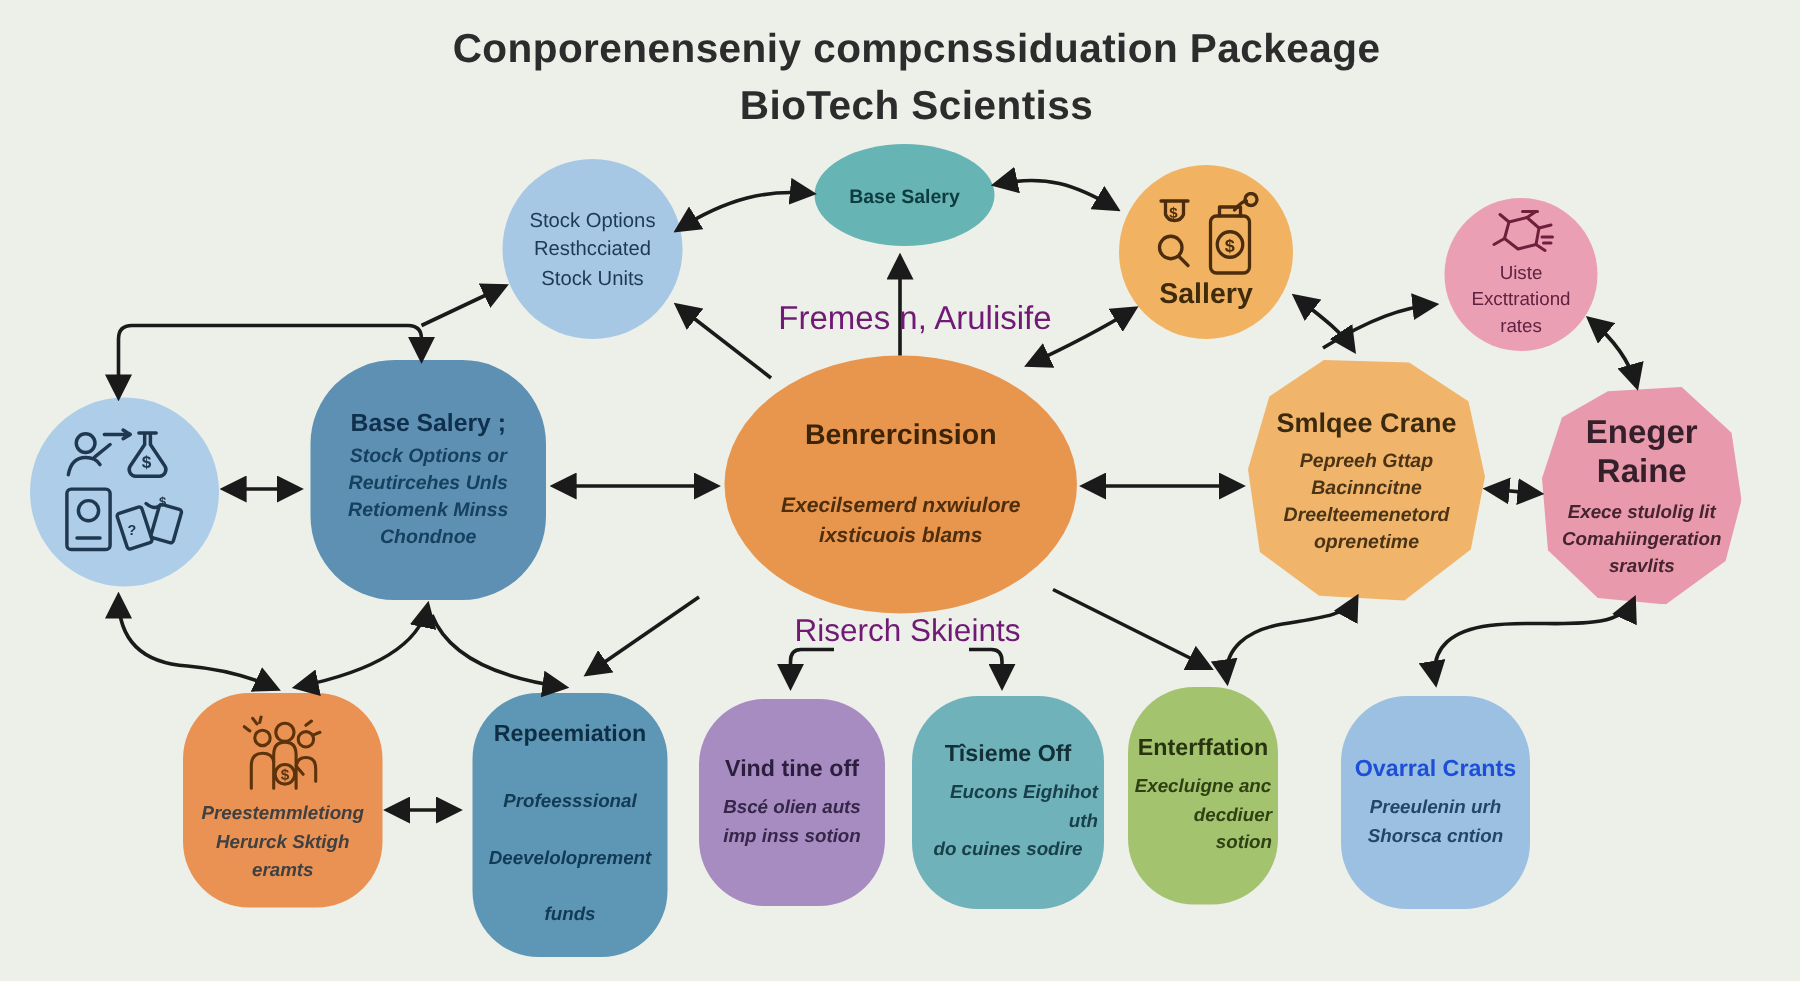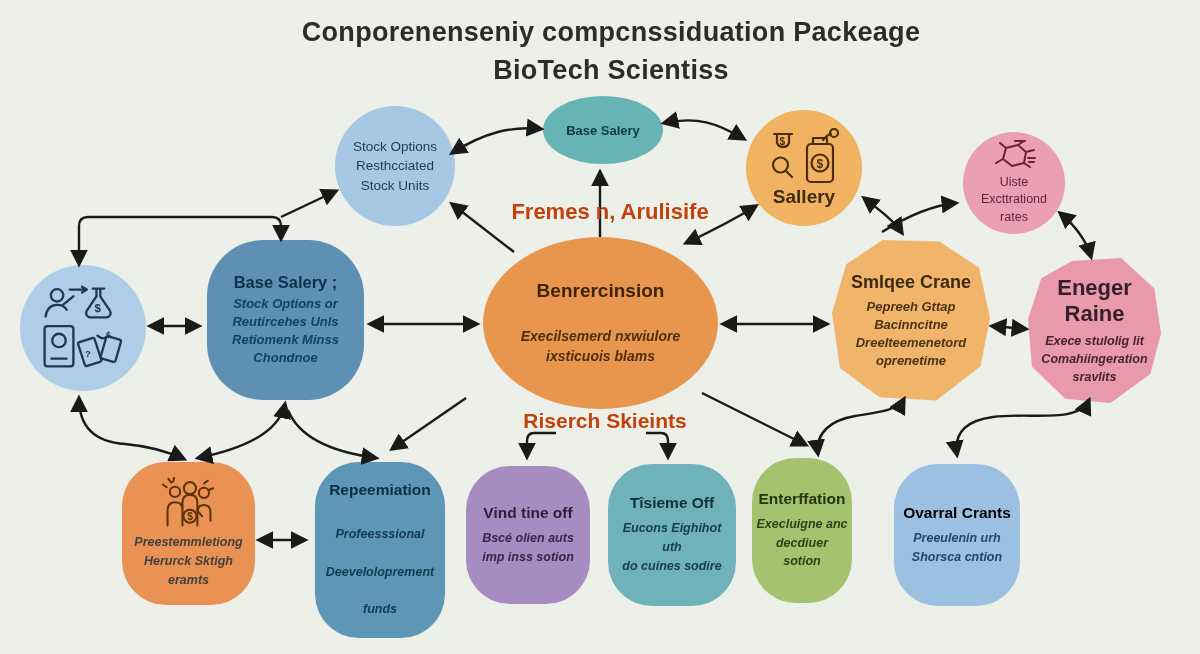--- a/index.html
+++ b/index.html
@@ -2,30 +2,30 @@
 <html><head>
 <meta charset="utf-8">
 <style>
   html,body{margin:0;padding:0;}
   body{font-family:"Liberation Sans", sans-serif;}
   .stage{position:relative;width:1200px;height:654px;background:#edefe9;overflow:hidden;}
 
   .title{position:absolute;left:11px;top:14px;width:100%;text-align:center;
          font-weight:700;color:#2c2c2c;font-size:27px;line-height:1.4;letter-spacing:.3px;}
 
-  .float-label{position:absolute;color:#c2410c;text-align:center;z-index:3;font-weight:bold;}
+  .float-label{position:absolute;color:#701a75;text-align:center;z-index:3;}
   .lbl-fremes{left:495px;top:199px;width:230px;font-size:22px;}
   .lbl-riserch{left:500px;top:409px;width:210px;font-size:21px;}
 
   .node{position:absolute;display:flex;flex-direction:column;align-items:center;
         justify-content:center;text-align:center;z-index:1;padding:4px;box-sizing:border-box;}
   .circle{border-radius:50%;}
   .squircle{border-radius:44px;}
   .node .t{font-weight:700;}
-  .node .sub{font-style:italic;font-weight:600;}
+  .node .sub{font-style:italic;font-weight:600;text-align:right;}
   .node .ln{display:block;}
 
   
   .n-stock{font-size:13.5px;color:#1d3a55;line-height:1.45;}
   .n-basetop{font-size:13px;color:#0e3b3f;}
   .n-sallery{font-size:19px;color:#3f2a0c;}
   .n-uiste{font-size:12.5px;color:#5f2240;line-height:1.4;}
   .n-mainblue .t{font-size:16.5px;color:#102f4c;margin-bottom:3px;}
   .n-mainblue .sub{font-size:13px;color:#16405f;line-height:1.4;}
   .n-center .t{font-size:19px;color:#3e2407;margin-bottom:24px;text-align:center;}
@@ -34,21 +34,21 @@
   .n-smlqee .sub{font-size:13px;color:#4b3416;line-height:1.4;}
   .n-eneger .t{font-size:22px;color:#341f2b;margin-bottom:5px;}
   .n-eneger .sub{font-size:12.5px;color:#45242f;line-height:1.45;}
   .n-bot .t{font-size:15.5px;margin-bottom:7px;}
   .n-bot .sub{font-size:12.5px;line-height:1.5;}
   .n-preest .sub{color:#404040;font-weight:700;}
   .n-repeem .t{color:#0d2e44;} .n-repeem .sub{color:#123a54;}
   .n-vind .t{color:#2c1f3e;} .n-vind .sub{color:#35264a;}
   .n-tisieme .t{color:#132f38;} .n-tisieme .sub{color:#174049;}
   .n-enterff .t{color:#27340f;} .n-enterff .sub{color:#2f4013;}
-  .n-ovaral .t{color:#000000;} .n-ovaral .sub{color:#214666;}
+  .n-ovaral .t{color:#1d4ed8;} .n-ovaral .sub{color:#214666;}
 
   .arrows{position:absolute;left:0;top:0;z-index:2;pointer-events:none;}
   .icon-svg{display:block;}
 </style>
 </head>
 <body>
 
 <div class="stage">
 
   <div class="title">

